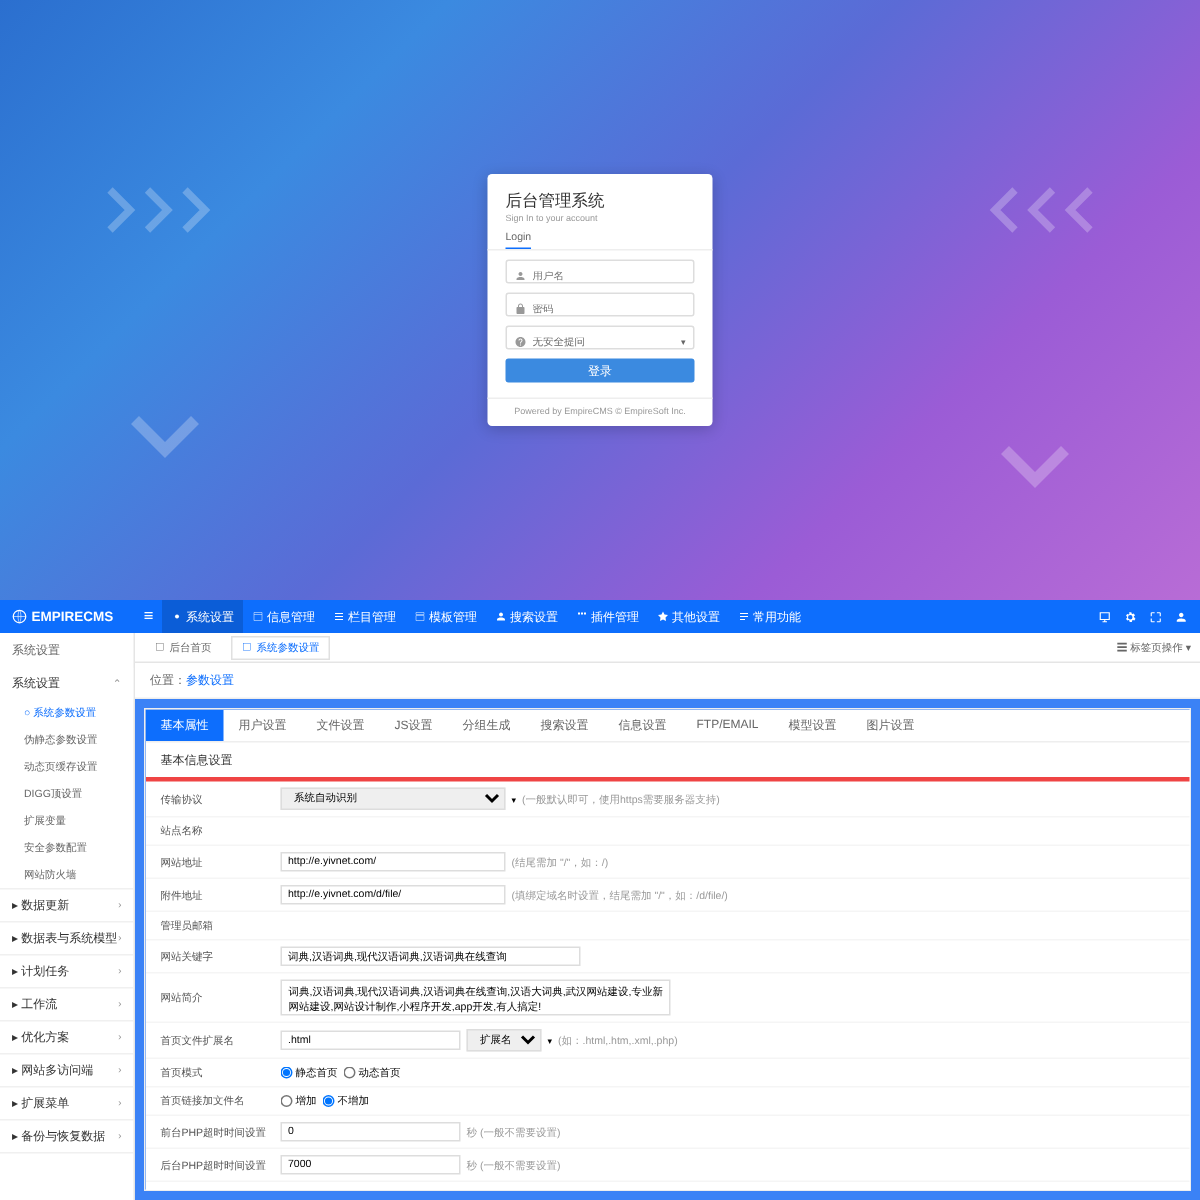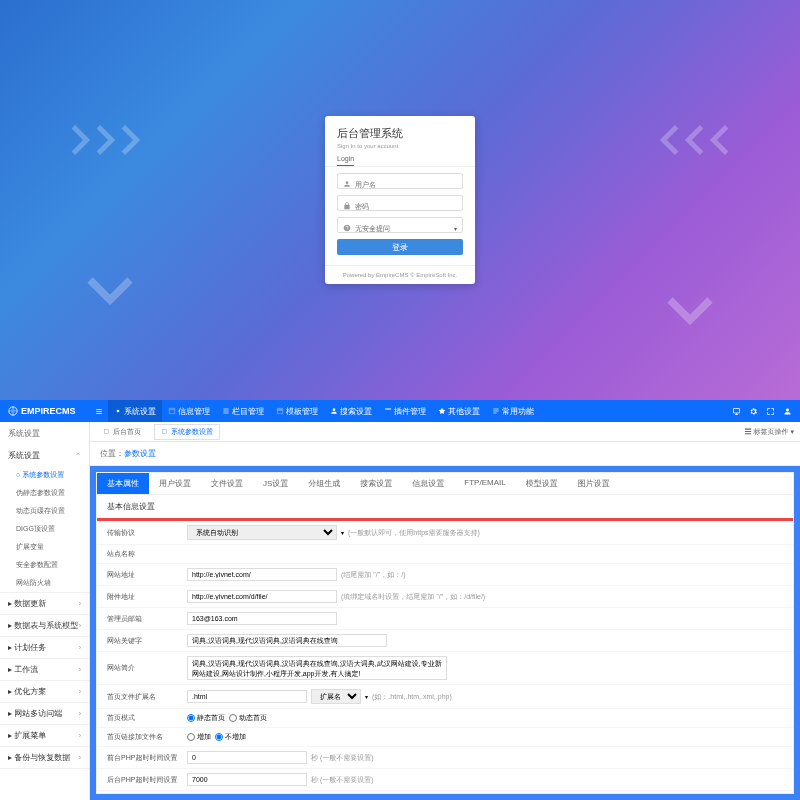--- a/index.html
+++ b/index.html
@@ -317,23 +317,20 @@
           </div>
         <div class="row">
             <div class="row-label">附件地址</div>
             <div class="row-val">
               <input type="text" value="http://e.yivnet.com/d/file/" style="">
               <span class="hint">(填绑定域名时设置，结尾需加 "/"，如：/d/file/)</span>
             </div>
           </div>
         <div class="row">
             <div class="row-label">管理员邮箱</div>
-            <div class="row-val">
-              <input type="text" value="163@163.com" style="">
-            </div>
           </div>
         <div class="row">
             <div class="row-label">网站关键字</div>
             <div class="row-val">
               <input type="text" style="width: 200px;" value="词典,汉语词典,现代汉语词典,汉语词典在线查询">
             </div>
           </div>
         <div class="row">
             <div class="row-label">网站简介</div>
             <div class="row-val">

